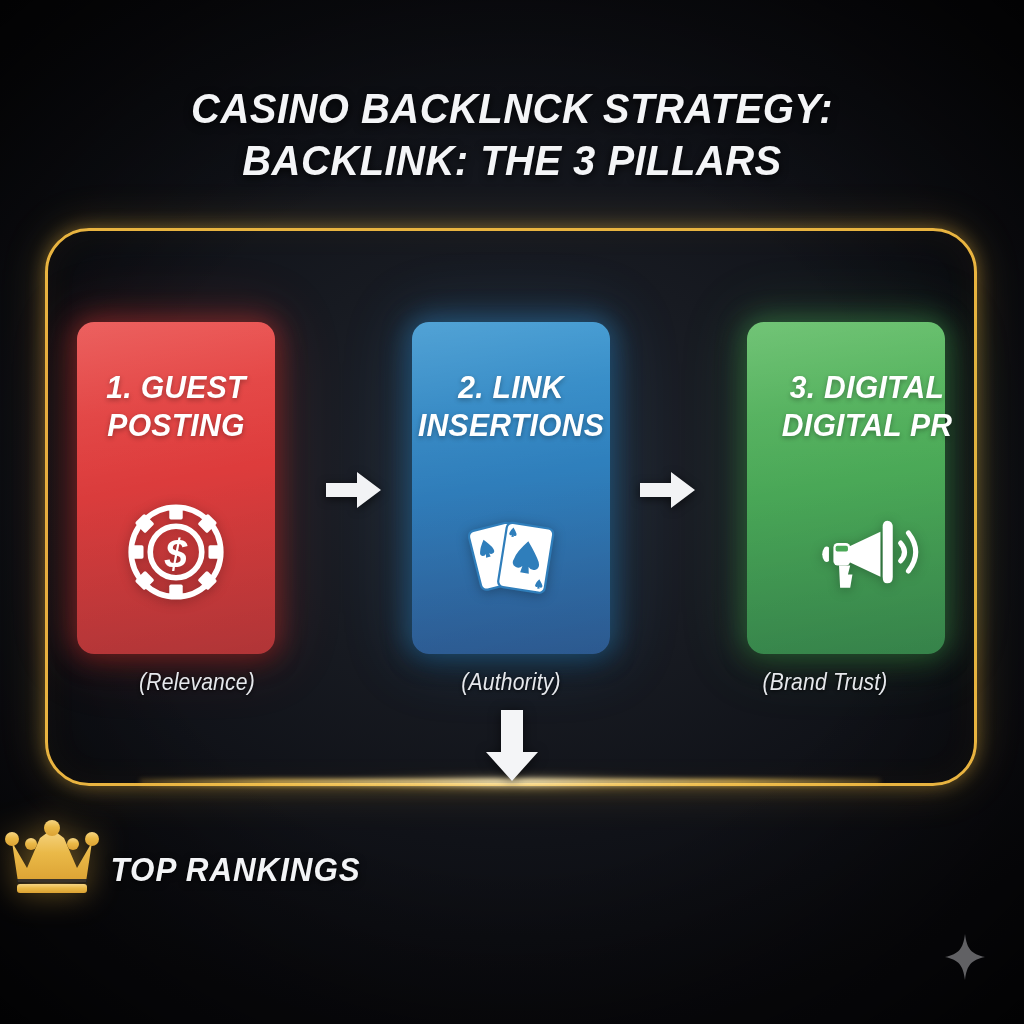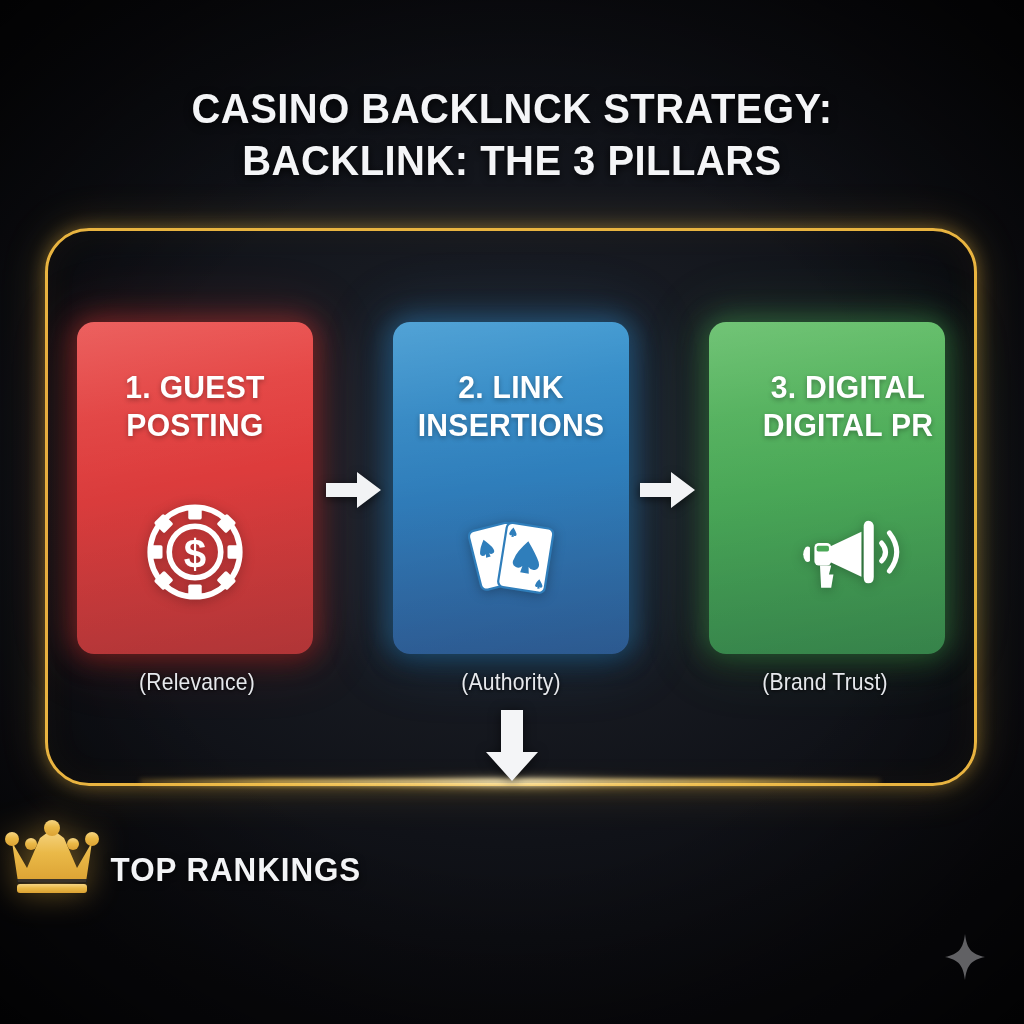--- a/index.html
+++ b/index.html
@@ -11,20 +11,21 @@
     position:relative;
   }
 
   
   #poster{
     position:absolute; inset:0;
     width:1024px; height:1024px;
     background:
       radial-gradient(ellipse 70% 55% at 50% 46%, #21252e 0%, #171a21 38%, #101218 66%, #0a0a0e 100%);
     overflow:hidden;
+    font-style:italic;
   }
   #poster::after{   
     content:"";
     position:absolute; inset:0;
     background:radial-gradient(ellipse 78% 72% at 50% 50%, rgba(0,0,0,0) 48%, rgba(0,0,0,.55) 82%, rgba(0,0,0,.92) 100%);
     pointer-events:none;
   }
 
   
   .title-block{
@@ -84,21 +85,21 @@
     left:45px; top:322px;
     width:932px; height:336px;
     display:flex;
     align-items:flex-start;
     justify-content:space-between;
     padding:0 32px;
     z-index:5;
   }
   .card{
     position:relative;
-    width:236px; height:332px;
+    width:198px; height:332px;
     border-radius:17px;
     display:flex;
     flex-direction:column;
     align-items:center;
     overflow:visible;
   }
   .card .sheen{
     position:absolute; inset:0;
     border-radius:17px;
     background:linear-gradient(168deg, rgba(255,255,255,.17) 0%, rgba(255,255,255,.05) 26%, rgba(255,255,255,0) 48%, rgba(0,0,0,.10) 100%);

